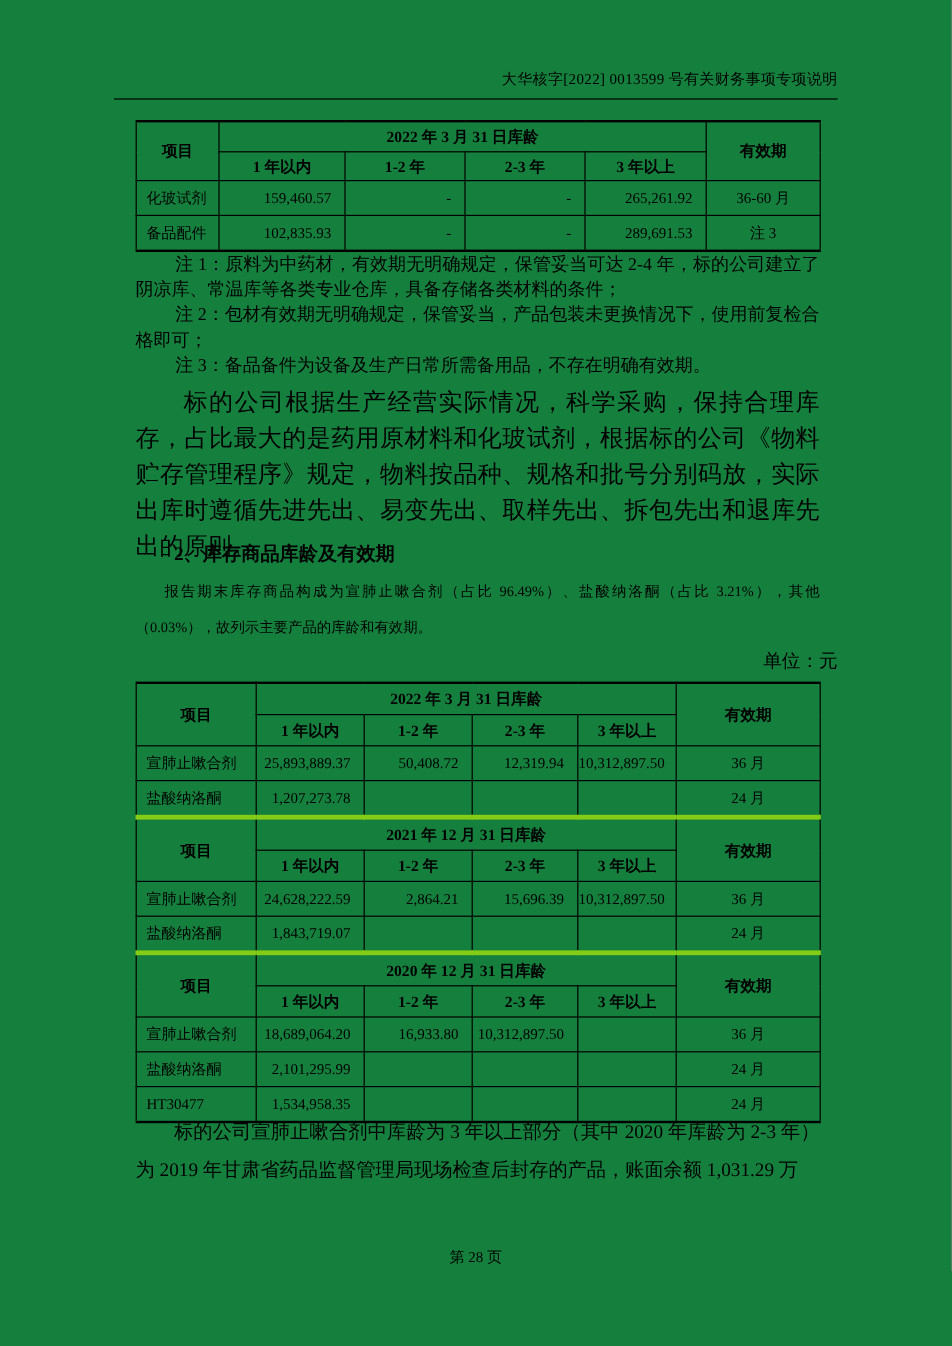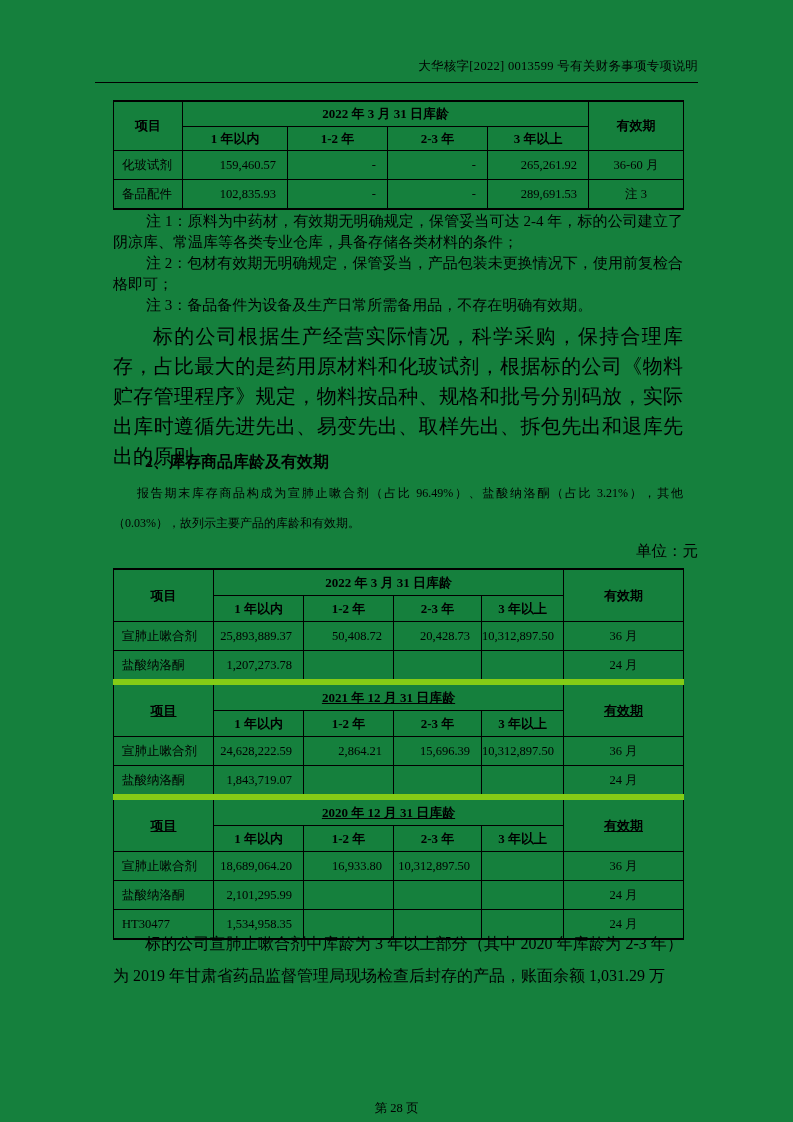--- a/index.html
+++ b/index.html
@@ -23,37 +23,37 @@
   .c { text-align:center; }
   .r { text-align:right; padding-right:11px !important; }
   .l { text-align:left; padding-left:8px !important; }
   .t1 { position:absolute; top:100px; left:113px; }
   .t1 tr.h1 td { height:24px; }
   .t1 tr.h2 td { height:23px; }
   .t1 tr.d  td { height:28px; }
   .t2 { position:absolute; top:568px; left:113px; }
   .t2 tr.h td { height:25px; }
   .t2 tr.d td { height:28px; }
-  .t2 tr.sec td { border-top:6px solid #84cc16;text-decoration:underline; }
+  .t2 tr.sec td { border-top:4px solid #84cc16; }
 
   
   .notes { position:absolute; top:211px; left:113px; width:570px;
     font-size:15px; line-height:21px; text-align:justify; }
   .notes p { margin:0; text-indent:2.2em; }
   .para1 { position:absolute; top:321px; left:113px; width:570px;
     font-size:20px; line-height:30px; text-align:justify; text-indent:2em; margin:0; }
   .heading2 { position:absolute; top:452px; left:113px; width:570px;
     font-size:16px; margin:0; padding-left:2em; font-weight:bold; }
   .para2 { position:absolute; top:478px; left:113px; width:570px;
     font-size:12px; line-height:30px; text-align:justify; text-indent:2em; margin:0; }
   .unit-label { position:absolute; top:541px; left:95px; width:603px;
     text-align:right; font-size:15.5px; }
   .closing { position:absolute; top:928px; left:113px; width:570px;
     font-size:16px; line-height:32px; text-align:justify; text-indent:2em; margin:0; }
-  .footer { position:absolute; top:1100px; left:0; width:793px;
+  .footer { position:absolute; top:1040px; left:0; width:793px;
     text-align:center; font-size:12.5px; }
 </style>
 </head>
 <body>
 
 <div class="page">
 
   <div class="doc-header">大华核字[2022] 0013599 号有关财务事项专项说明</div>
   <div class="header-rule"></div>
 
@@ -128,21 +128,21 @@
       <tr class="h">
         <td class="b c">1 年以内</td>
         <td class="b c">1-2 年</td>
         <td class="b c">2-3 年</td>
         <td class="b c">3 年以上</td>
       </tr>
       <tr class="d">
         <td class="l">宣肺止嗽合剂</td>
         <td class="r">25,893,889.37</td>
         <td class="r">50,408.72</td>
-        <td class="r">20,428.73</td>
+        <td class="r">12,319.94</td>
         <td class="r">10,312,897.50</td>
         <td class="c">36 月</td>
       </tr>
       <tr class="d">
         <td class="l">盐酸纳洛酮</td>
         <td class="r">1,207,273.78</td>
         <td class="r"></td>
         <td class="r"></td>
         <td class="r"></td>
         <td class="c">24 月</td>

